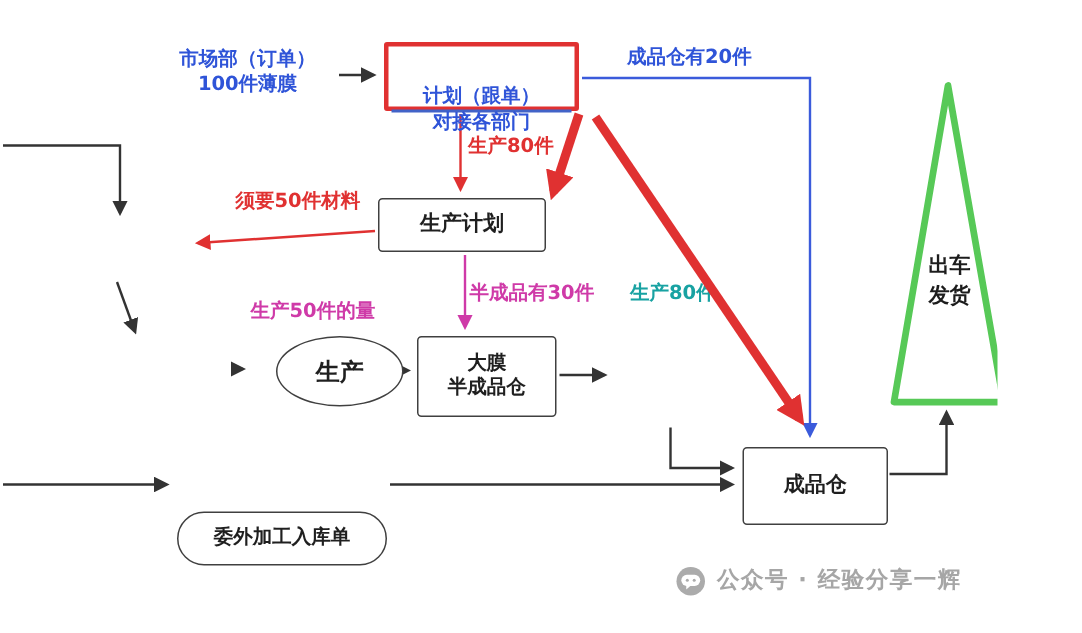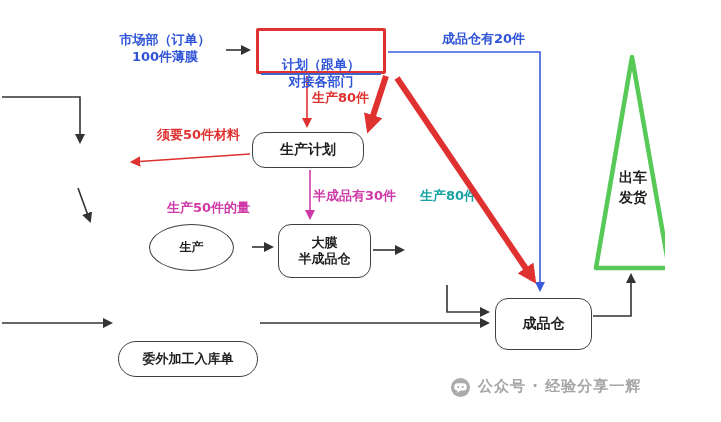--- a/index.html
+++ b/index.html
@@ -11,36 +11,36 @@
     overflow:hidden;
   }
   svg.layer{position:absolute;left:0;top:0;pointer-events:none;}
   #underlay{z-index:0;}
   #overlay{z-index:5;}
   .node{
     position:absolute;
     display:flex;flex-direction:column;align-items:center;justify-content:center;
     background:#fff;
     border:1.6px solid #404040;
-    border-radius:13px;
+    border-radius:3px;
     color:#1f1f1f;
     font-size:13px;font-weight:600;
     line-height:1.25;
     z-index:2;
     box-sizing:border-box;
     text-align:center;
   }
   .stadium{border-radius:18px;}
   .ellipse{border-radius:50%;}
   .plainlabel{
     position:absolute;z-index:3;
     font-size:13px;font-weight:700;line-height:1.3;
     white-space:nowrap;
   }
-  .blue{color:#2f54d8;margin-left:24px;}
+  .blue{color:#2f54d8;}
   .red{color:#e03131;}
   .magenta{color:#cf3aa8;}
   .teal{color:#18a2a2;}
   #plan-box{
     left:256px;top:28px;width:130px;height:46px;
     border:3px solid #e03131;border-radius:2px;
     padding:2px;z-index:2;
     position:absolute;background:#fff;box-sizing:border-box;
     display:flex;
   }
@@ -125,21 +125,21 @@
       <div>对接各部门</div>
     </div>
   </div>
 
   <div class="node" style="left:252px;top:132px;width:112px;height:36px;font-size:14px;">
     <span>生产计划</span>
   </div>
 
 
 
-  <div class="node ellipse" style="left:149px;top:224px;width:85px;height:47px;font-size:12px;text-align:right;">
+  <div class="node ellipse" style="left:184px;top:224px;width:85px;height:47px;font-size:16px;text-align:right;">
     <span>生产</span>
   </div>
 
   <div class="node" style="left:278px;top:224px;width:93px;height:54px;">
     <span>大膜</span>
     <span>半成品仓</span>
   </div>
 
 
   <div class="node" style="left:495px;top:298px;width:97px;height:52px;font-size:14px;">

